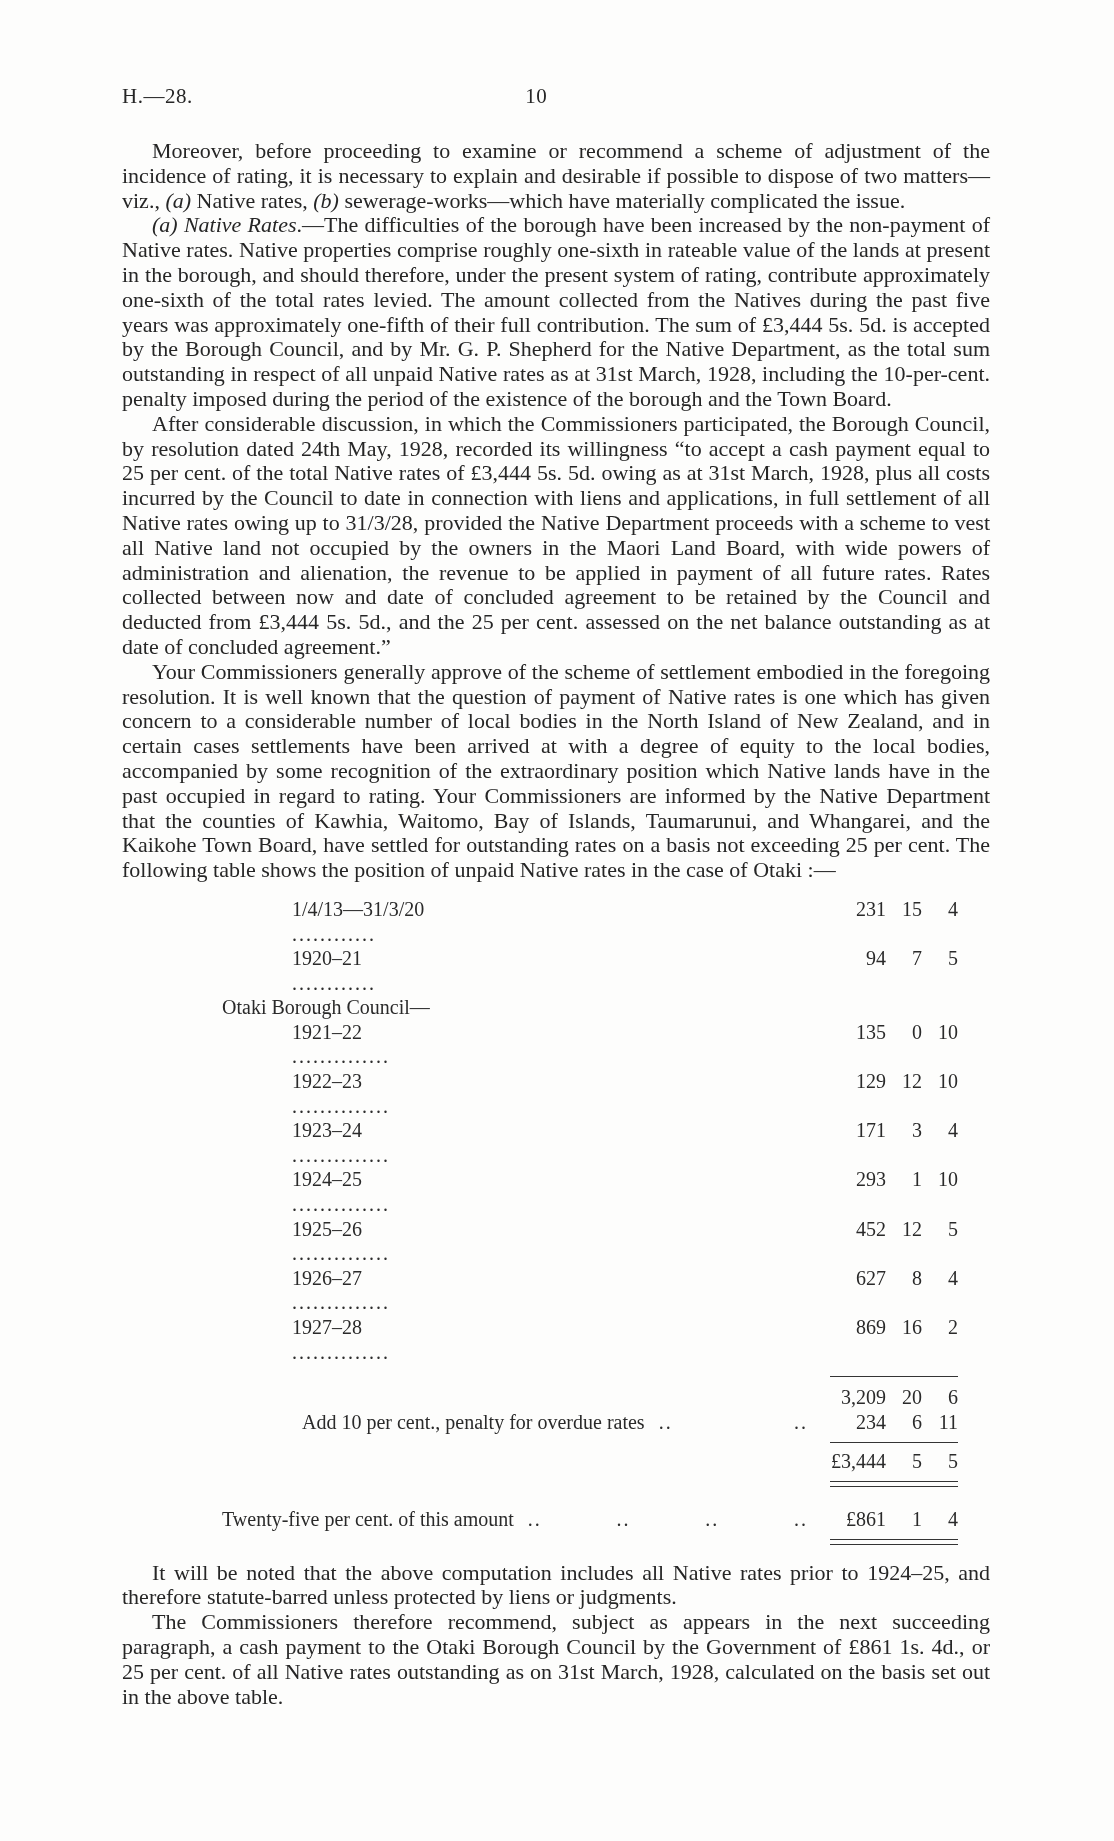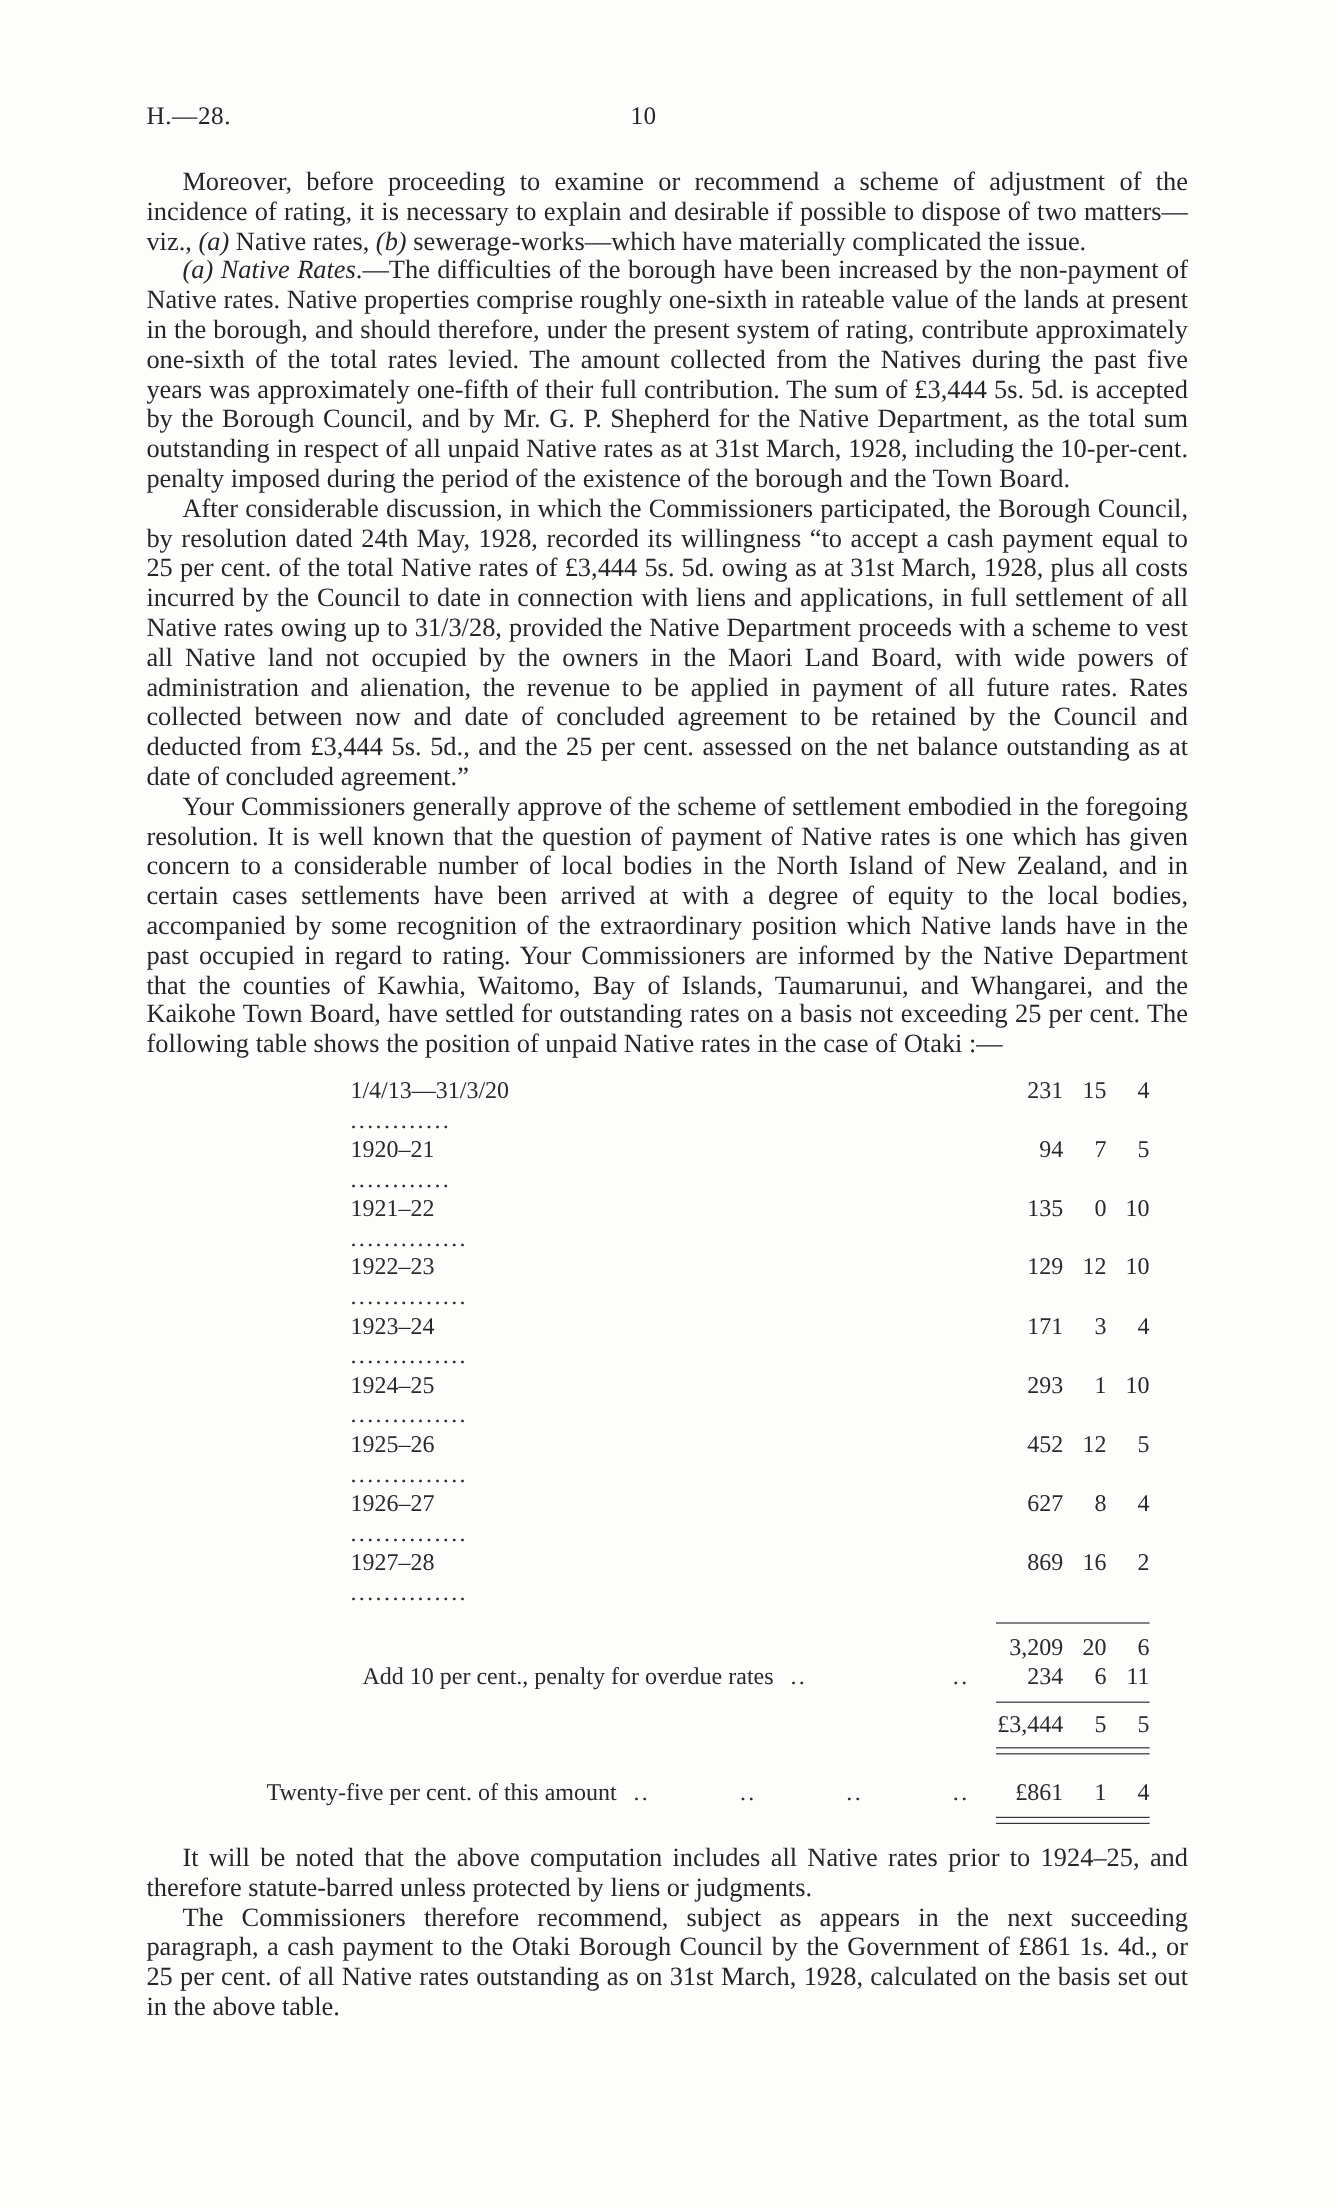--- a/index.html
+++ b/index.html
@@ -113,20 +113,23 @@
                 <span>..</span>
                 <span>..</span>
                 <span>..</span>
               </span>
           </div>
           <span class="amt l">94</span>
           <span class="amt s">7</span>
           <span class="amt d">5</span>
         </div>
 
+        <div class="trow ghead">
+          <span class="lbl lab-area">Otaki Borough Council—</span>
+        </div>
 
         <div class="trow item">
           <div class="lab-area">
             <span class="lbl">1921–22</span>
             <span class="leader">
                 <span>..</span>
                 <span>..</span>
                 <span>..</span>
                 <span>..</span>
                 <span>..</span>

